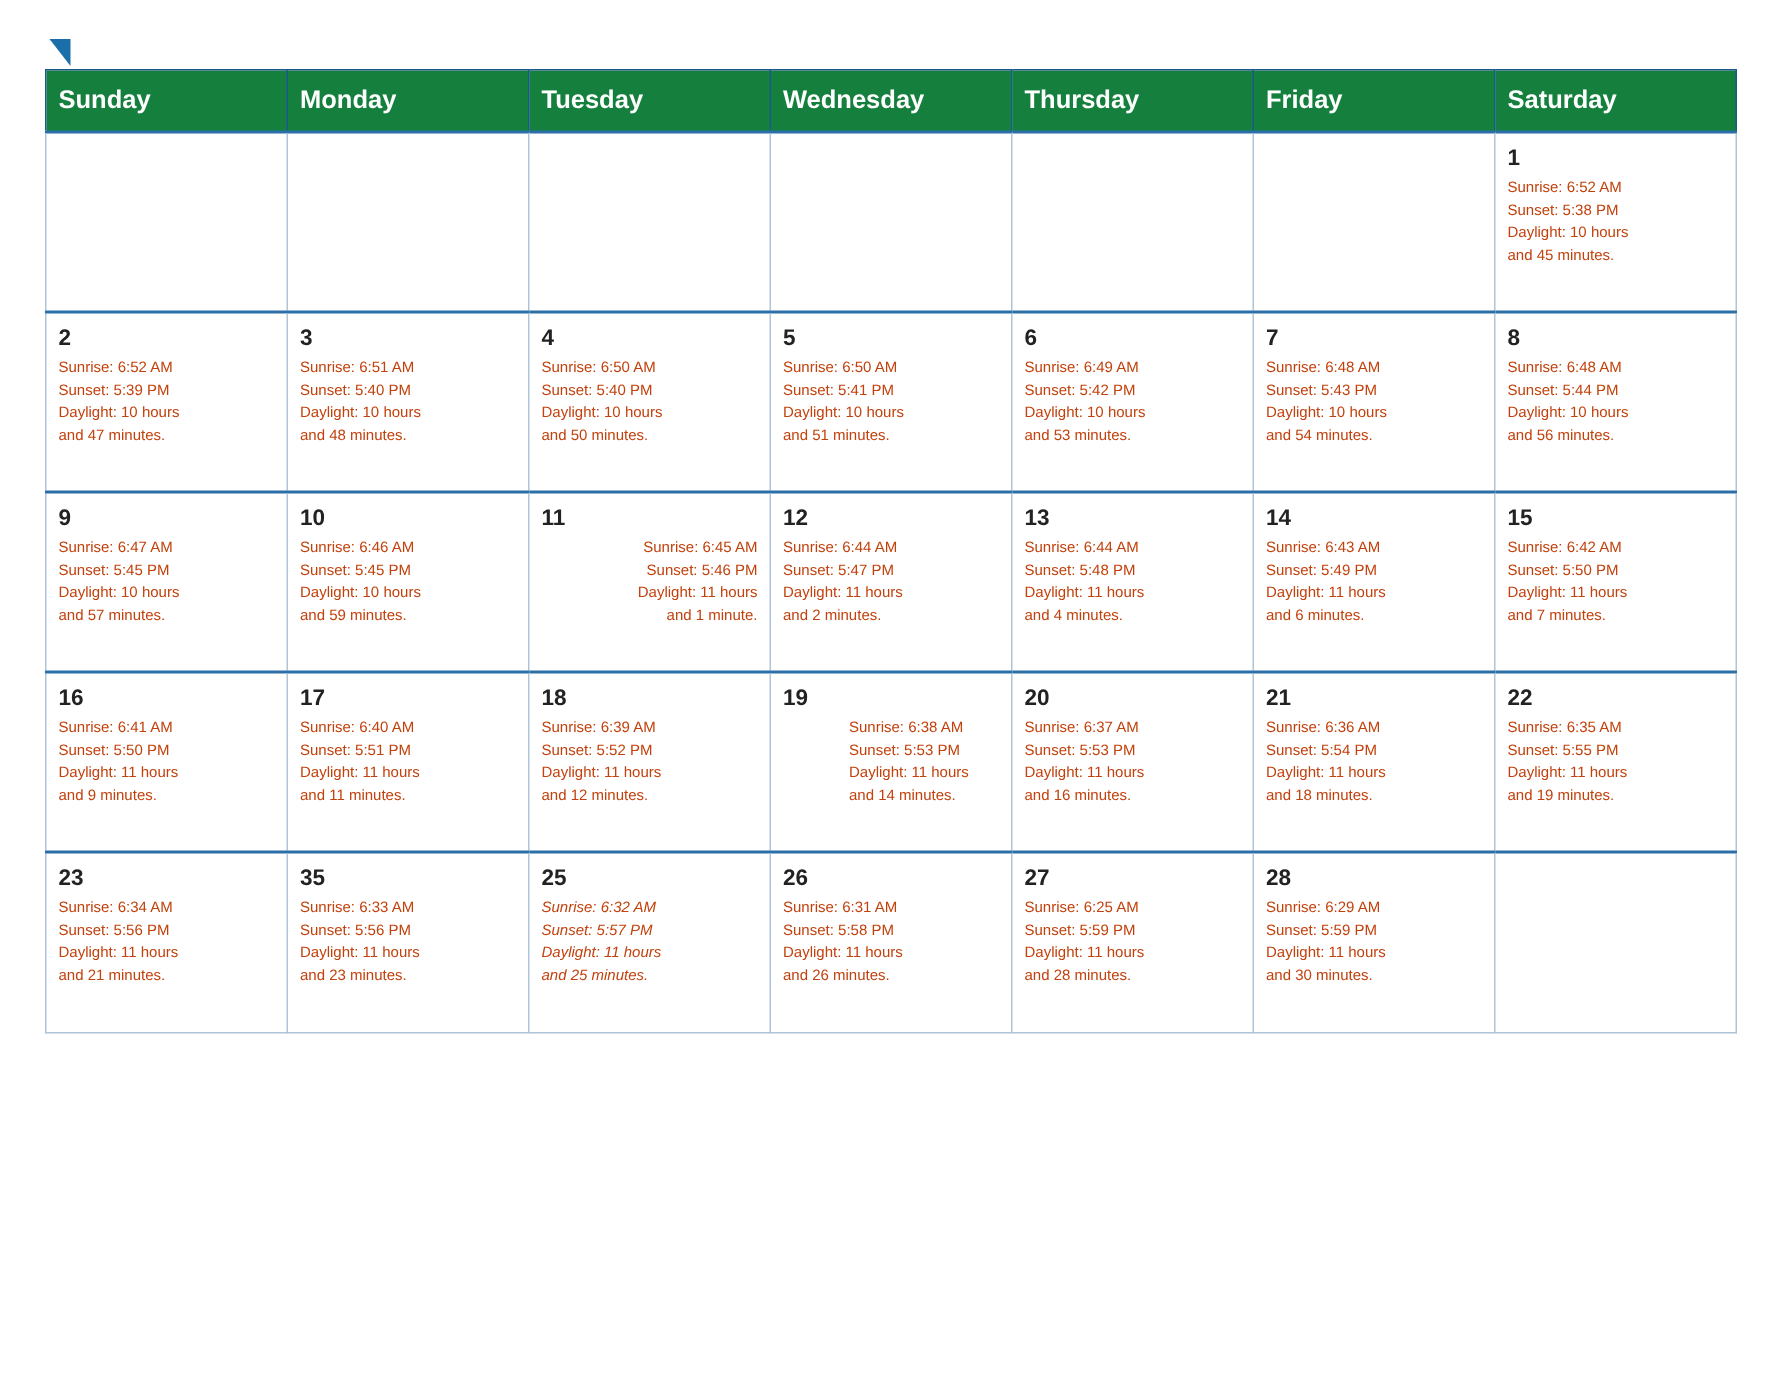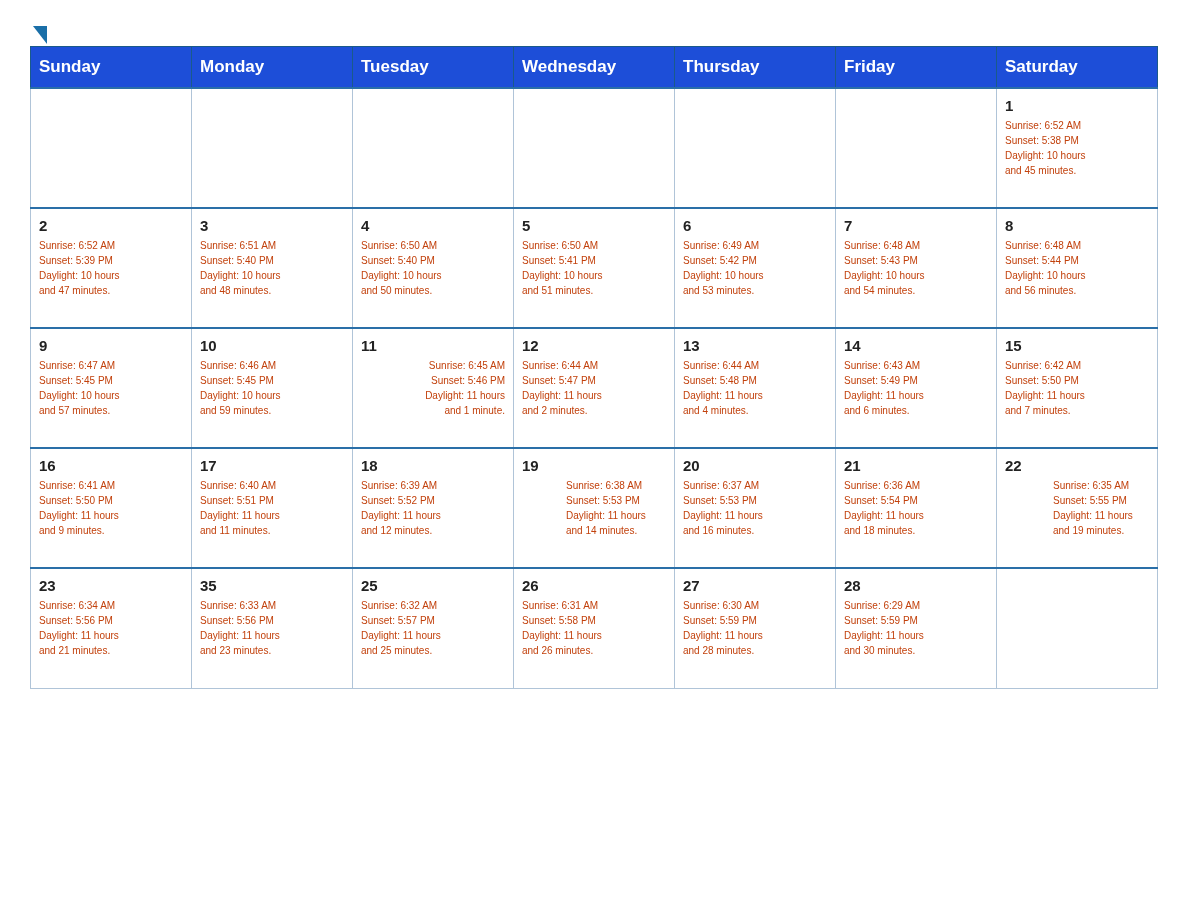--- a/index.html
+++ b/index.html
@@ -60,21 +60,21 @@
       font-size: 20px;
       color: #333;
       margin-top: 4px;
     }
     .calendar {
       width: 100%;
       border-collapse: collapse;
       margin-top: 10px;
     }
     .calendar th {
-      background-color: #1d4ed8;
+      background-color: #15803d;
       color: #fff;
       padding: 10px 8px;
       font-size: 17px;
       font-weight: bold;
       text-align: left;
       border: 1px solid #1a5a8a;
       margin-left: 17px;
     }
     .calendar td {
       vertical-align: top;
@@ -293,21 +293,21 @@
         </td>
         <td>
           <span class="day-number">21</span>
           <div class="day-info" style="white-space: pre-line;">Sunrise: 6:36 AM
 Sunset: 5:54 PM
 Daylight: 11 hours
 and 18 minutes.</div>
         </td>
         <td>
           <span class="day-number">22</span>
-          <div class="day-info" style="white-space: pre-line; margin-left: 48px;">Sunrise: 6:35 AM
+          <div class="day-info" style="white-space: pre-line;">Sunrise: 6:35 AM
 Sunset: 5:55 PM
 Daylight: 11 hours
 and 19 minutes.</div>
         </td>
       </tr>
       <tr>
         <td>
           <span class="day-number">23</span>
           <div class="day-info" style="white-space: pre-line;">Sunrise: 6:34 AM
 Sunset: 5:56 PM
@@ -316,35 +316,35 @@
         </td>
         <td>
           <span class="day-number">35</span>
           <div class="day-info" style="white-space: pre-line;">Sunrise: 6:33 AM
 Sunset: 5:56 PM
 Daylight: 11 hours
 and 23 minutes.</div>
         </td>
         <td>
           <span class="day-number">25</span>
-          <div class="day-info" style="white-space: pre-line;">Sunrise: 6:32 AM
+          <div class="day-info" style="white-space: pre-line; font-style: italic;">Sunrise: 6:32 AM
 Sunset: 5:57 PM
 Daylight: 11 hours
 and 25 minutes.</div>
         </td>
         <td>
           <span class="day-number">26</span>
           <div class="day-info" style="white-space: pre-line;">Sunrise: 6:31 AM
 Sunset: 5:58 PM
 Daylight: 11 hours
 and 26 minutes.</div>
         </td>
         <td>
           <span class="day-number">27</span>
-          <div class="day-info" style="white-space: pre-line;">Sunrise: 6:30 AM
+          <div class="day-info" style="white-space: pre-line;">Sunrise: 6:25 AM
 Sunset: 5:59 PM
 Daylight: 11 hours
 and 28 minutes.</div>
         </td>
         <td>
           <span class="day-number">28</span>
           <div class="day-info" style="white-space: pre-line;">Sunrise: 6:29 AM
 Sunset: 5:59 PM
 Daylight: 11 hours
 and 30 minutes.</div>

